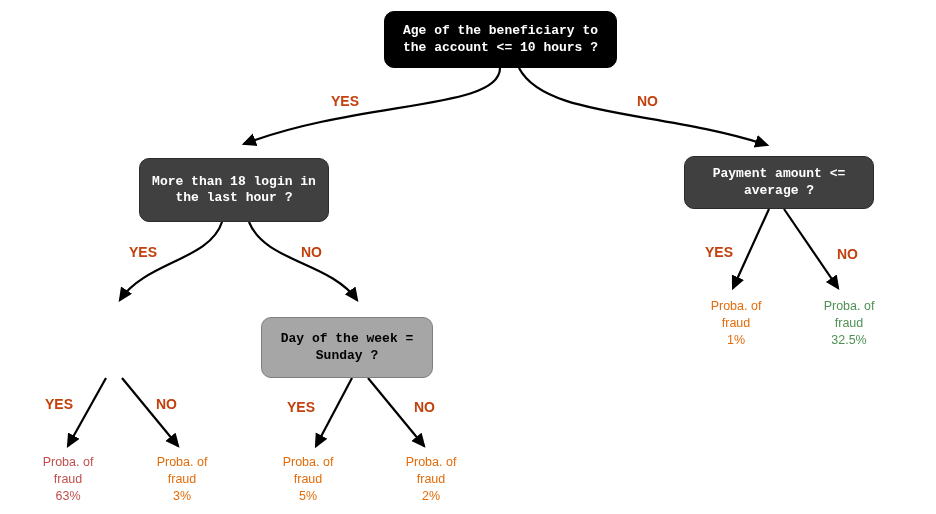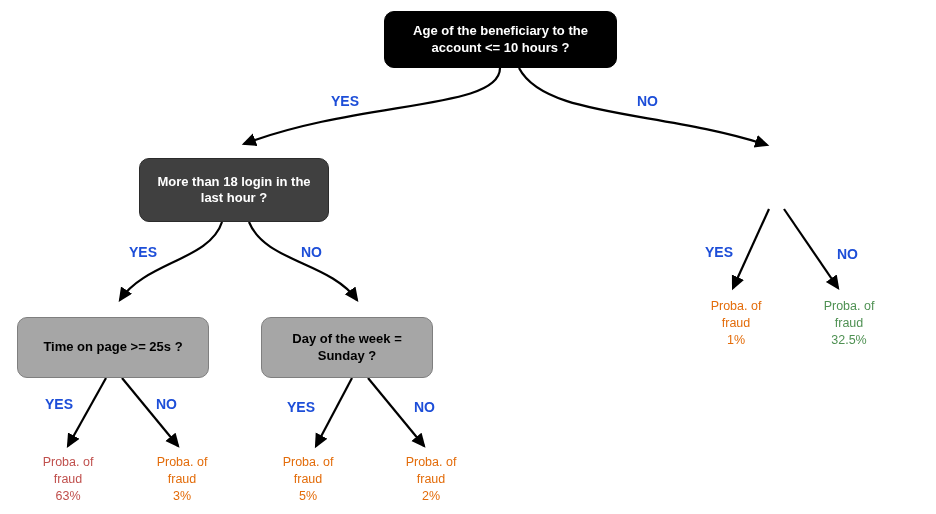--- a/index.html
+++ b/index.html
@@ -30,41 +30,42 @@
     box-sizing: border-box;
     display: flex;
     align-items: center;
     justify-content: center;
     text-align: center;
     border-radius: 10px;
     font-size: 13px;
     line-height: 1.25;
     font-weight: 700;
     padding: 4px 10px;
+    font-family: Liberation Mono, monospace;
   }
   .node.root {
     background: #000000;
     color: #ffffff;
     border: 1px solid #000000;
   }
   .node.level2 {
     background: #404040;
     color: #ffffff;
     border: 1px solid #2b2b2b;
   }
   .node.level3 {
     background: #a6a6a6;
     color: #000000;
     border: 1px solid #7f7f7f;
   }
   .edge-label {
     position: absolute;
     font-size: 14px;
     font-weight: 700;
-    color: #1d4ed8;
+    color: #c2410c;
     white-space: nowrap;
   }
   .leaf {
     position: absolute;
     text-align: center;
     font-size: 12.5px;
     line-height: 1.35;
     white-space: nowrap;
   }
   .leaf span {
@@ -106,24 +107,24 @@
   </svg>
 
   <div class="node root" style="left:384px; top:11px; width:233px; height:57px;">
     <span>Age of the beneficiary to the account &lt;= 10 hours ?</span>
   </div>
 
   <div class="node level2" style="left:139px; top:158px; width:190px; height:64px;">
     <span>More than 18 login in the last hour ?</span>
   </div>
 
+  <div class="node level2" style="left:684px; top:156px; width:190px; height:53px;">
+    <span>Payment amount &lt;= average ?</span>
+  </div>
 
-  <div class="node level3" style="left:17px; top:317px; width:192px; height:61px;">
-    <span>Time on page &gt;= 25s ?</span>
-  </div>
 
   <div class="node level3" style="left:261px; top:317px; width:172px; height:61px;">
     <span>Day of the week = Sunday ?</span>
   </div>
 
   <div class="edge-label" style="left:331px; top:93px;">YES</div>
   <div class="edge-label" style="left:637px; top:93px;">NO</div>
 
   <div class="edge-label" style="left:129px; top:244px;">YES</div>
   <div class="edge-label" style="left:301px; top:244px;">NO</div>

